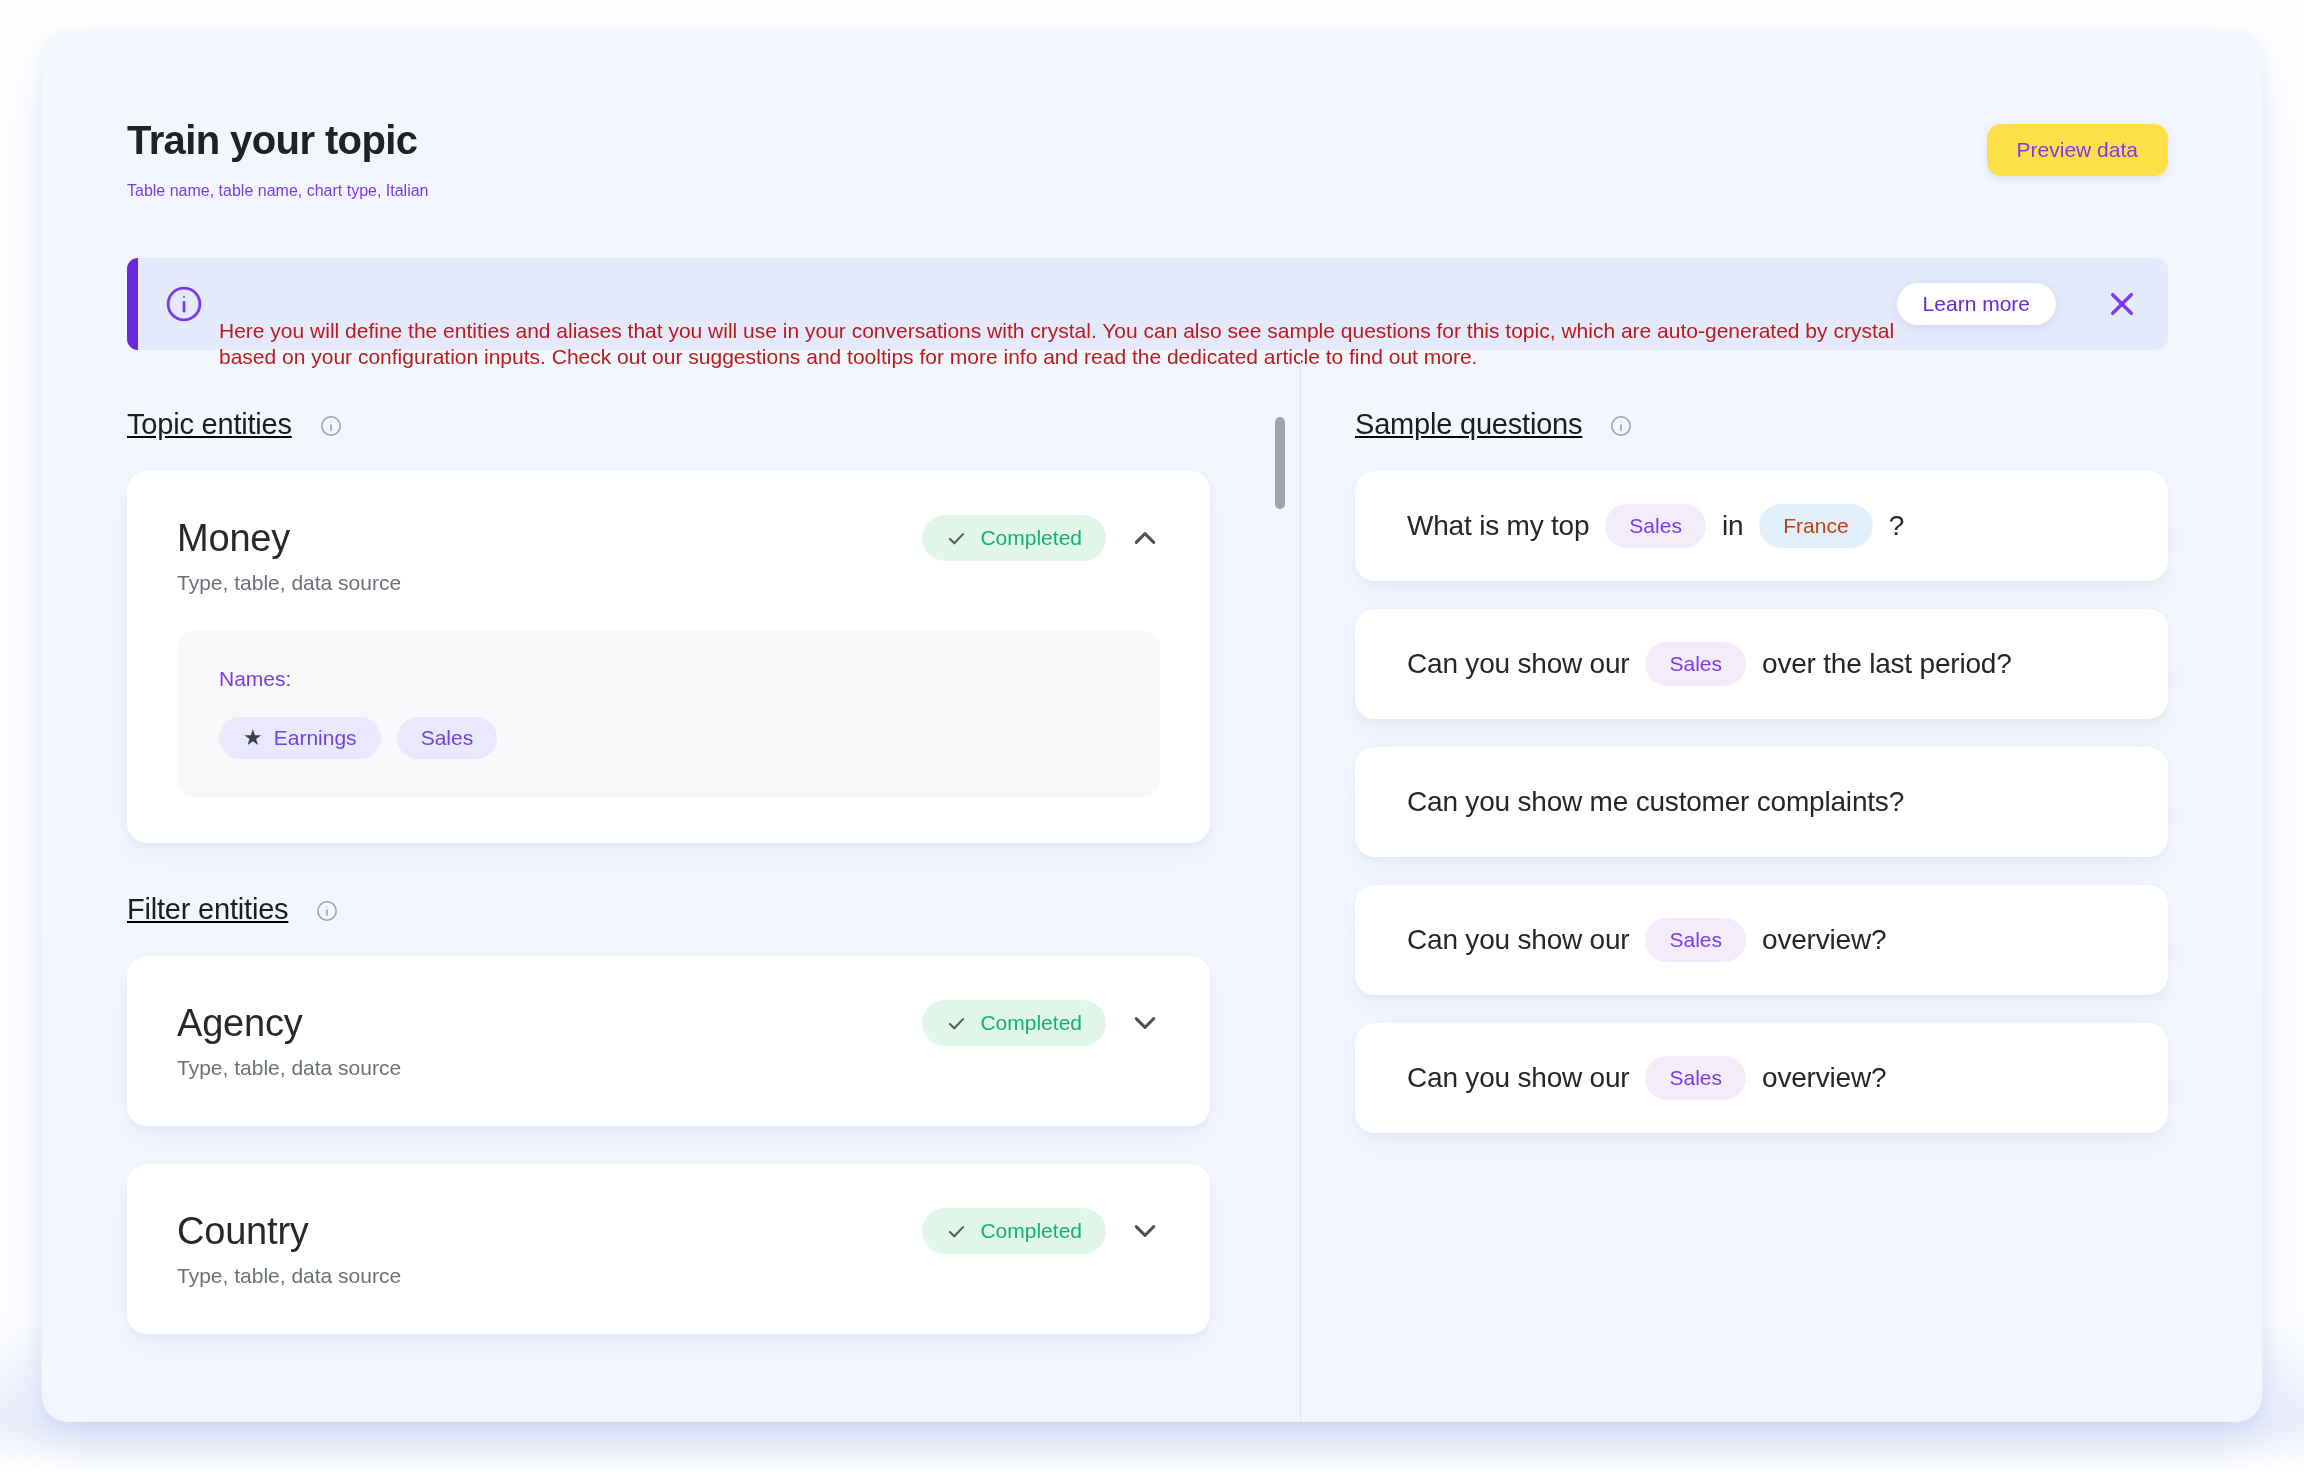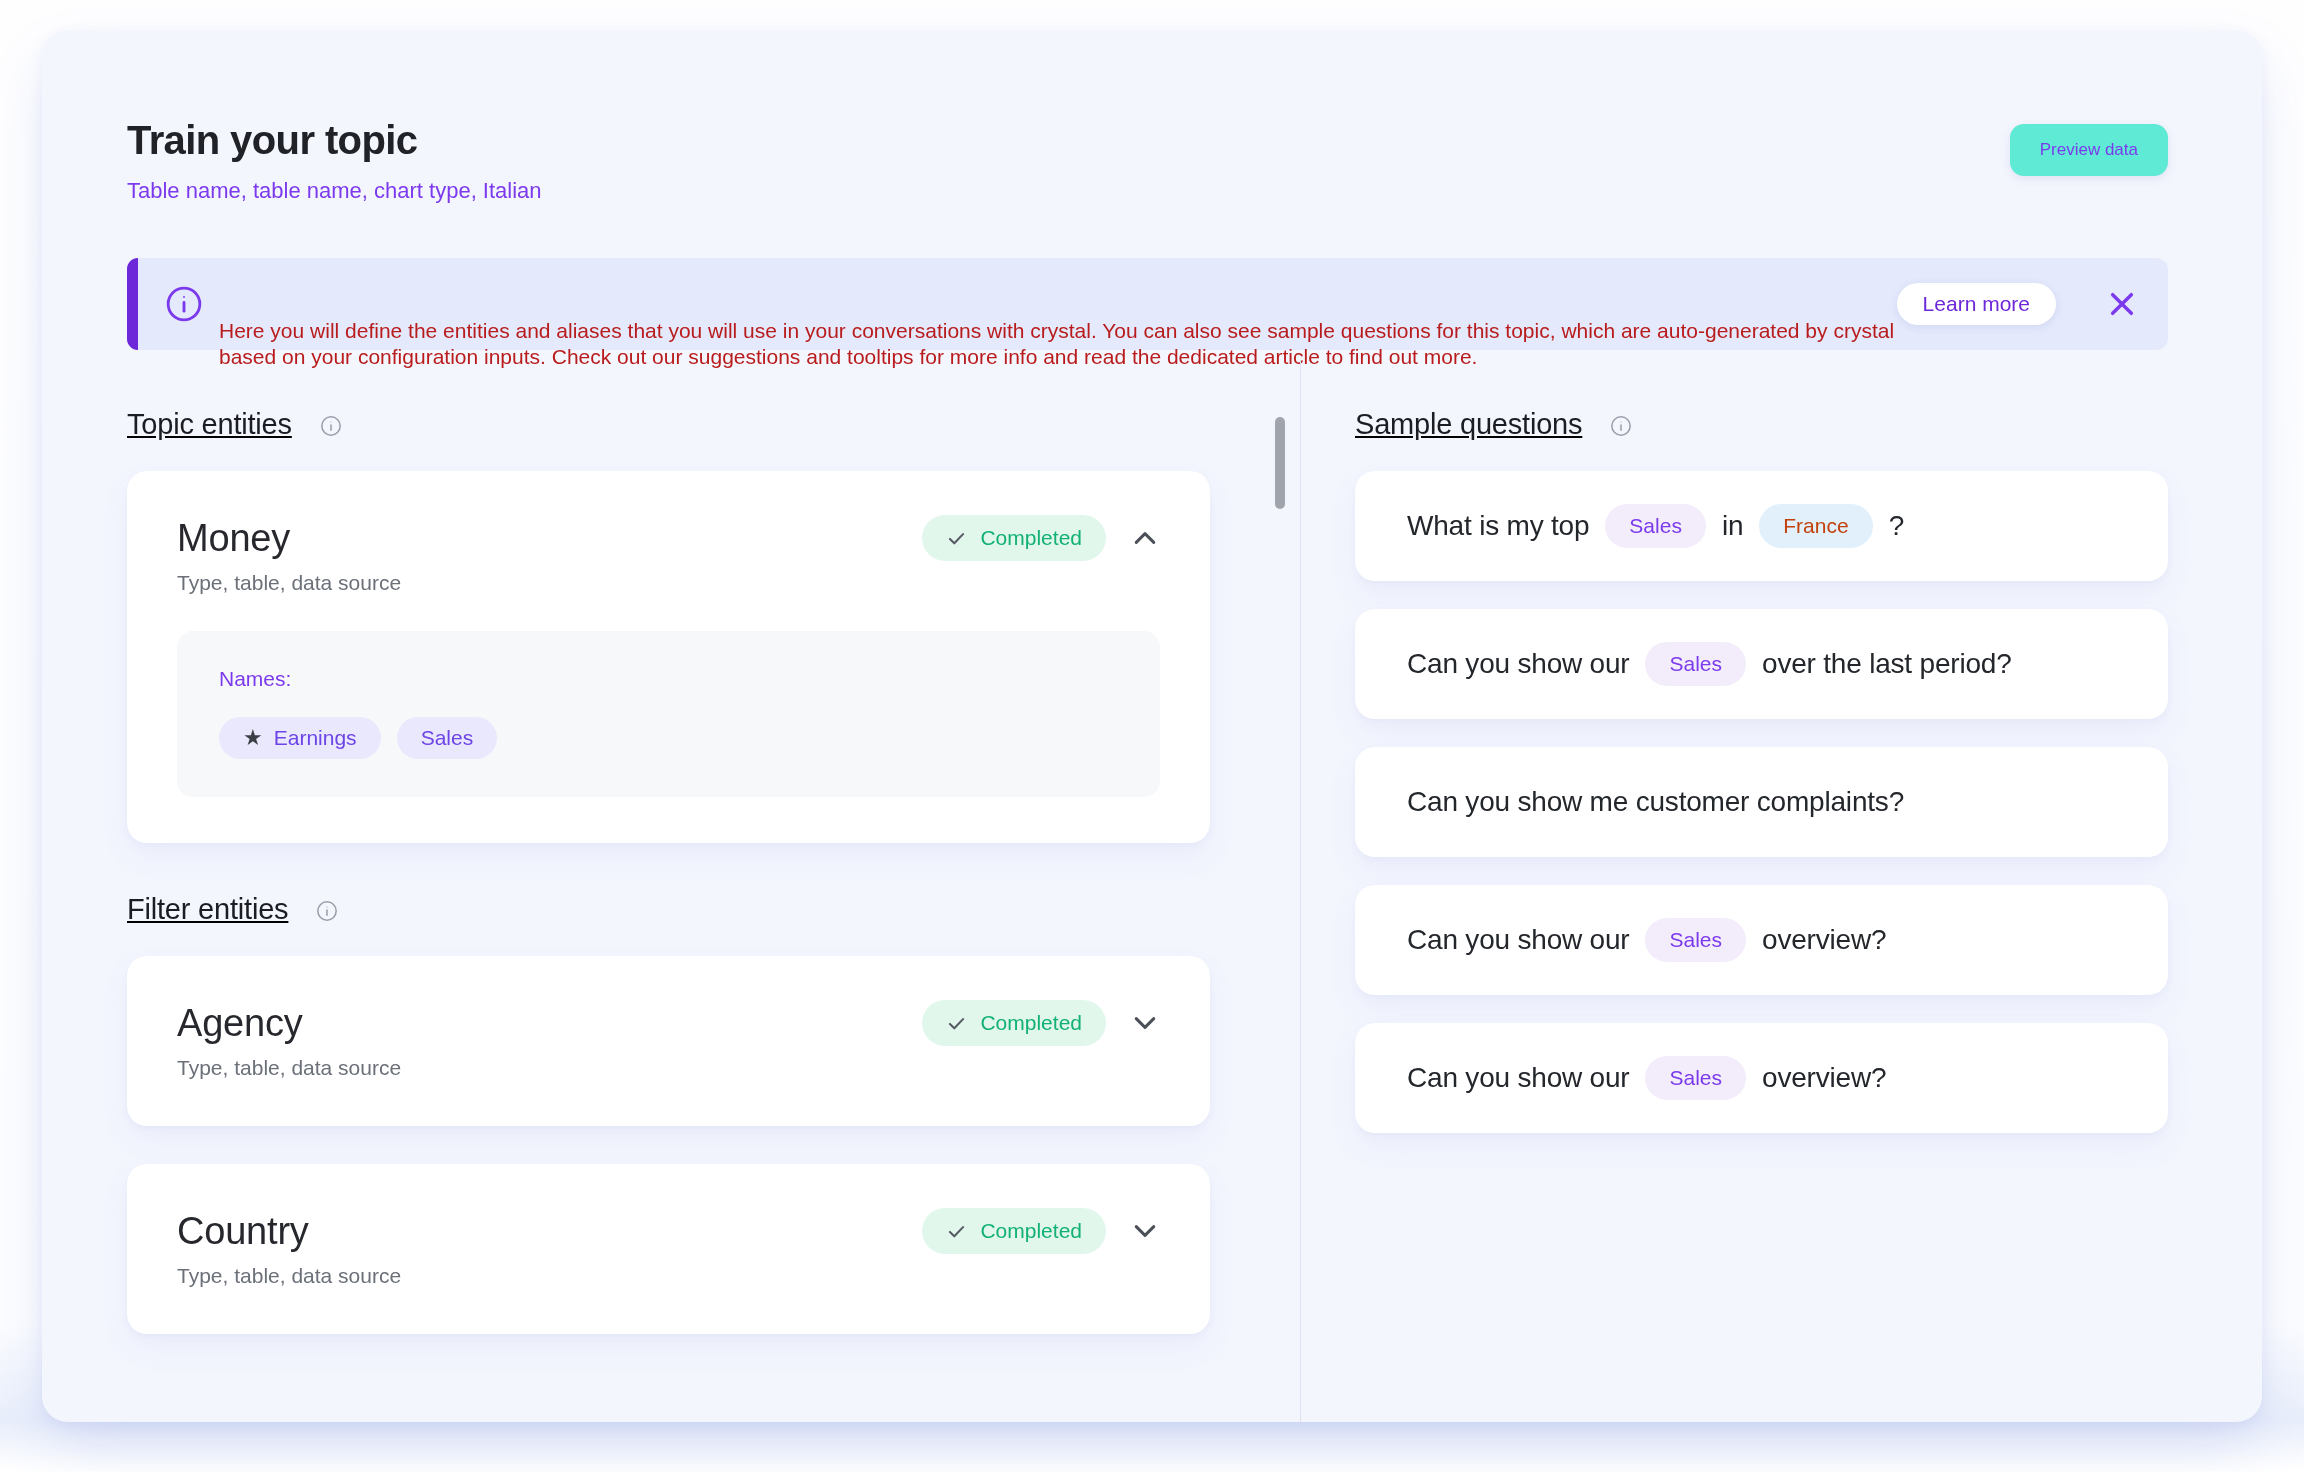--- a/index.html
+++ b/index.html
@@ -10,25 +10,25 @@
   }
   
   .container{
     position:absolute;left:42px;top:30px;width:2220px;height:1392px;
     background:#f4f6fe;border-radius:26px;
     box-shadow:0 26px 60px -10px rgba(110,130,220,.22), 0 4px 14px rgba(120,140,220,.10);
   }
   
   .page-header{position:absolute;left:85px;top:86px;}
   .page-title{font-size:40px;font-weight:700;color:#202227;letter-spacing:-.6px;line-height:48px;}
-  .page-subtitle{margin-top:14px;font-size:22px;color:#7c3aed;line-height:26px;}
+  .page-subtitle{margin-top:14px;font-size:16px;color:#7c3aed;line-height:26px;}
   .preview-btn{
     position:absolute;right:94px;top:94px;height:52px;padding:0 30px;
-    background:#5eead4;border:none;border-radius:14px;cursor:pointer;
-    font-family:inherit;font-size:17px;color:#7c3aed;font-weight:500;
+    background:#fde047;border:none;border-radius:14px;cursor:pointer;
+    font-family:inherit;font-size:21px;color:#7c3aed;font-weight:500;
     box-shadow:0 3px 10px rgba(70,90,160,.12);
   }
   
   .banner{
     position:absolute;left:85px;top:228px;width:2041px;height:92px;
     background:#e4e9fc;border-radius:12px;
   }
   .banner-bar{position:absolute;left:0;top:0;bottom:0;width:11px;background:#6d28d9;border-radius:12px 0 0 12px;}
   .banner-info{position:absolute;left:38px;top:50%;transform:translateY(-50%);width:38px;height:38px;}
   .banner-text{

